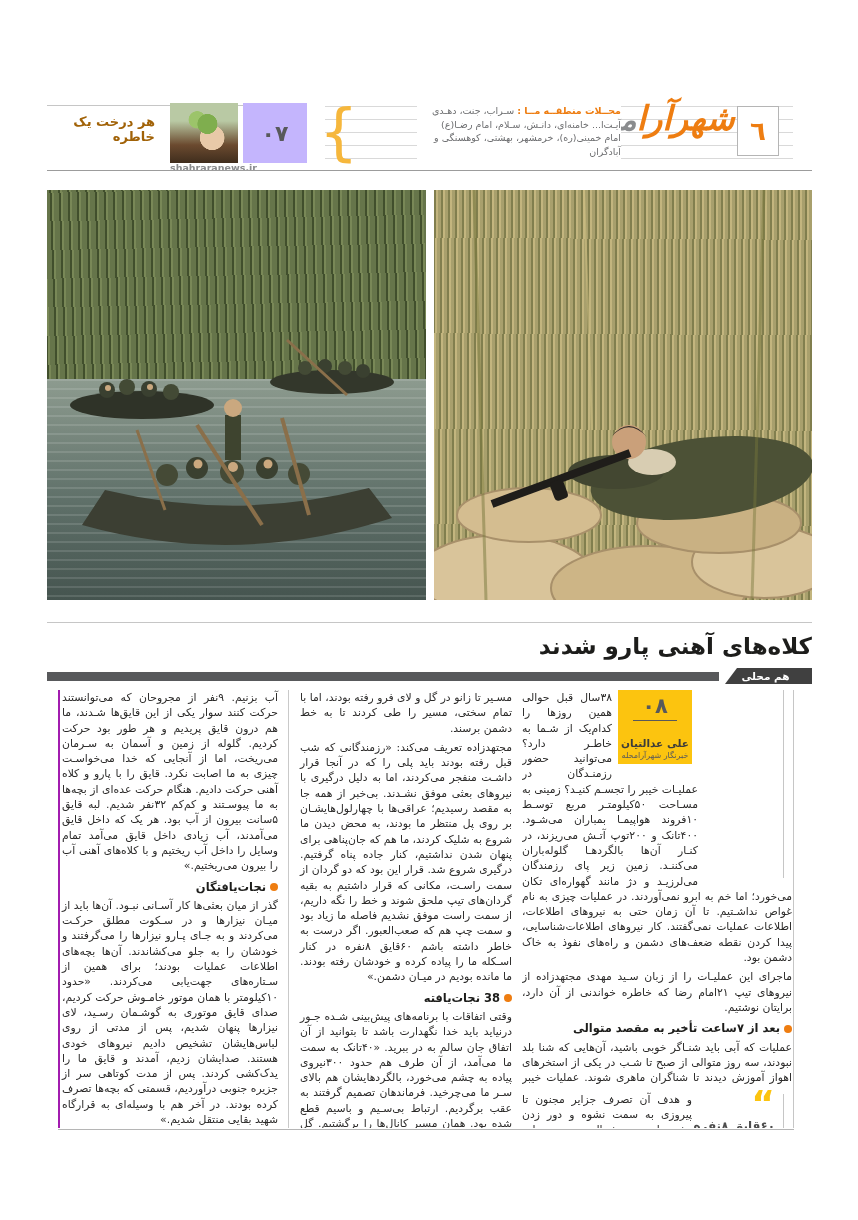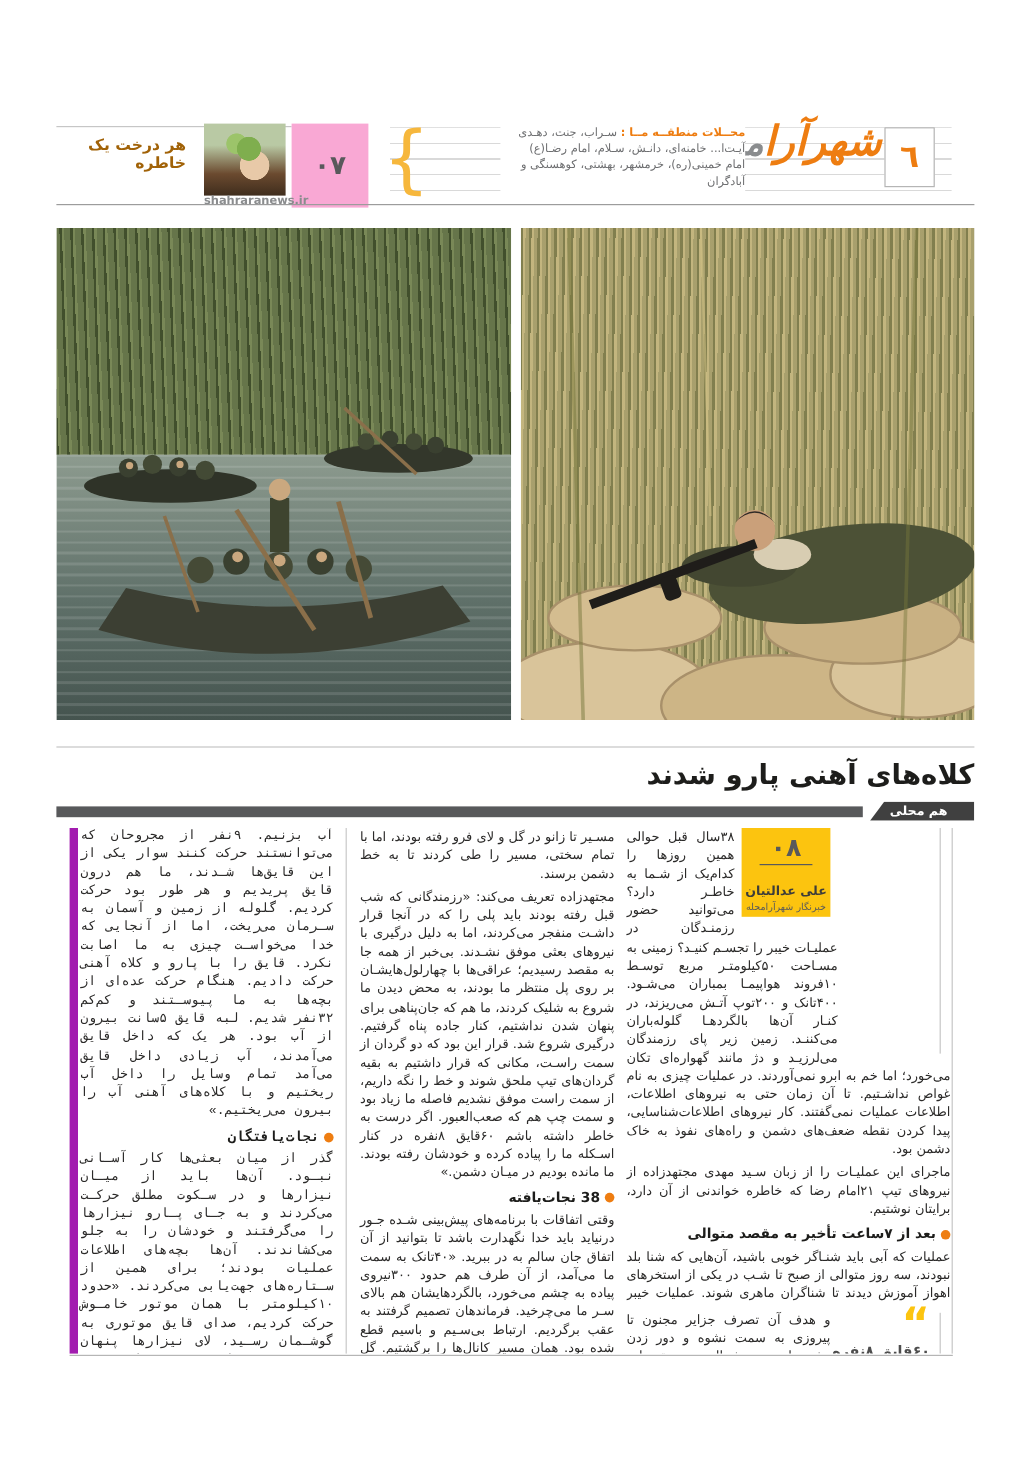--- a/index.html
+++ b/index.html
@@ -25,21 +25,21 @@
   .nbhd .lbl{color:#ee7d11;font-weight:bold;}
   .brace{position:absolute;left:272px;top:-2px;color:#f6b73c;font-size:62px;font-weight:normal;line-height:76px;}
   .tagline{position:absolute;left:8px;top:18px;width:100px;direction:rtl;text-align:right;
      color:#a16207;font-weight:bold;font-size:13px;}
   .mini-rule{position:absolute;left:0;top:9px;width:196px;height:1px;background:#c6c6c6;}
   .plant{position:absolute;left:123px;top:7px;width:68px;height:60px;
      background:radial-gradient(circle at 55% 35%,#7fae4e 0 18%,transparent 19%),
         radial-gradient(circle at 40% 28%,#9cc46a 0 14%,transparent 15%),
         radial-gradient(circle at 62% 58%,#e8c9a8 0 22%,transparent 23%),
         linear-gradient(180deg,#b9c9a4 0 30%,#6b4a2f 70%,#3f2d1d);}
-  .badge07{position:absolute;left:196px;top:7px;width:64px;height:70px;background:#f9a8d4;
+  .badge07{position:absolute;left:196px;top:7px;width:64px;height:60px;background:#c4b5fd;
      display:flex;align-items:center;justify-content:center;color:#58595b;font-size:22px;font-weight:bold;}
   .website{position:absolute;left:123px;top:66px;width:110px;font-size:9.5px;color:#8a8c8e;font-weight:bold;}
 
   
   .photos{position:absolute;left:47px;top:190px;width:765px;height:410px;display:flex;}
   .photo{position:relative;height:410px;overflow:hidden;}
   .photo-left{width:379px;margin-right:8px;}
   .photo-right{width:378px;}
   .photo svg{position:absolute;left:0;top:0;}
   .pl-reeds{position:absolute;left:0;top:0;width:100%;height:46%;
@@ -66,21 +66,21 @@
      display:flex;align-items:center;justify-content:center;}
   .kicker-tab span{color:#fff;font-size:10.5px;font-weight:bold;direction:rtl;padding-right:6px;}
   .article-outer{position:absolute;left:58px;top:690px;width:736px;height:439px;
      border-bottom:1px solid #b5b5b5;}
   .edge-right{position:absolute;left:735px;top:0;width:1px;height:438px;background:#c6c6c6;}
   .cols{position:absolute;left:0;top:0;width:736px;height:438px;display:flex;flex-direction:row-reverse;}
   .col{height:438px;overflow:hidden;box-sizing:border-box;direction:rtl;text-align:justify;
      font-size:10.8px;line-height:15.3px;color:#2b2a29;}
   .col1{width:272px;padding-right:2px;}
   .col2{width:234px;border-left:1px solid #c9c9c9;padding:0 10px 0 11px;}
-  .col3{width:230px;border-left:7px solid #a21caf;padding:0 10px 0 2px;font-family:Liberation Mono, monospace;}
+  .col3{width:230px;border-left:2px solid #a21caf;padding:0 10px 0 2px;}
   .col p{margin:0 0 4px 0;}
   .subhead{display:flex;align-items:center;gap:4px;margin:6px 0 3px 0;direction:rtl;}
   .subhead .dot{width:8px;height:8px;border-radius:50%;background:#ee7d11;flex:0 0 auto;}
   .subhead .t{font-size:11.5px;font-weight:bold;color:#1d1d1b;white-space:nowrap;}
 
   .rail-top{float:left;width:86px;height:188px;border-right:1px solid #c6c6c6;margin-right:8px;box-sizing:border-box;} 
 
   .byline-box{float:left;width:74px;height:74px;background:#fcc40f;margin:0 6px 6px 6px;
      text-align:center;box-sizing:border-box;padding-top:4px;}
   .byline-box .num{font-size:21px;font-weight:bold;color:#58595b;line-height:24px;}

